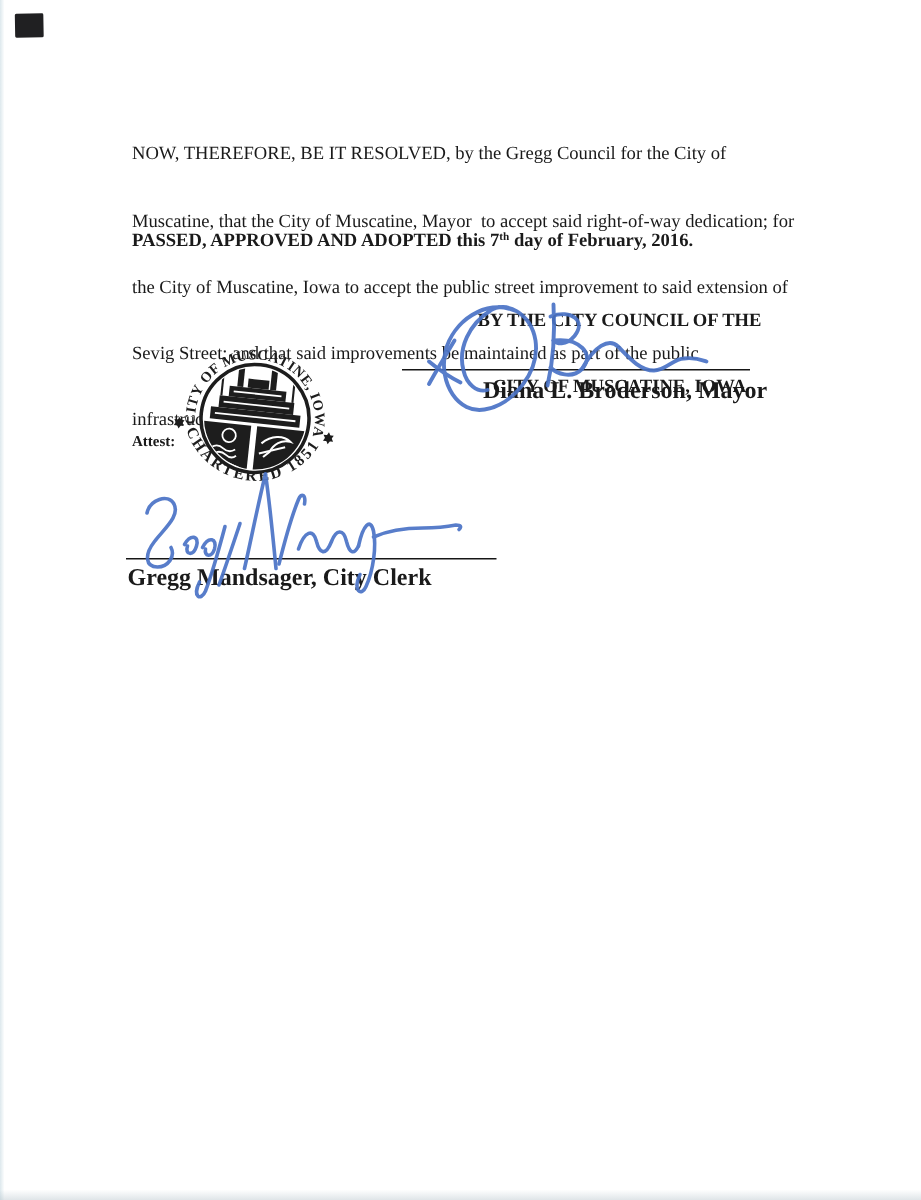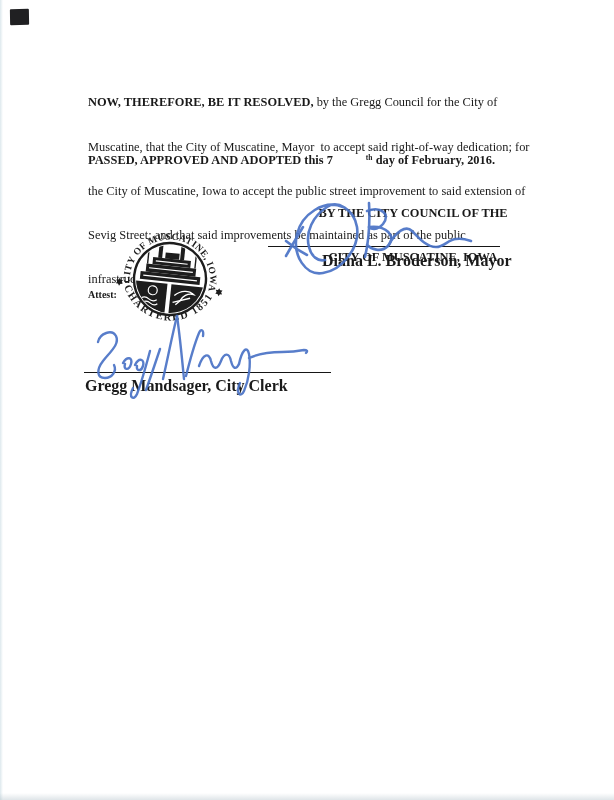--- a/index.html
+++ b/index.html
@@ -20,26 +20,26 @@
     background:linear-gradient(to top, rgba(175,190,198,.40), rgba(175,190,198,0));
   }
   .scan-mark{
     position:absolute;left:10px;top:9px;width:19px;height:16px;
     background:#202022;border-radius:1px;transform:rotate(-1deg);
   }
   .para{
     position:absolute;left:88px;top:66px;
     font-size:12.4px;line-height:14.7px;white-space:pre;
   }
-  .para b{font-weight:bold;}
+  .para b{font-weight:normal;}
   .passed{
     position:absolute;left:88px;top:153px;
     font-size:12.4px;font-weight:bold;white-space:pre;
   }
-  .passed sup{font-size:7.5px;vertical-align:4px;padding-left:33px;}
+  .passed sup{font-size:7.5px;vertical-align:4px;}
   .council{
     position:absolute;left:300px;top:177px;width:226px;
     text-align:center;font-size:12.4px;font-weight:bold;line-height:14.6px;
     white-space:pre;
   }
   .sig-line{position:absolute;border-top:1.6px solid #161616;}
   .mayor-line{left:268px;top:246px;width:232px;}
   .clerk-line{left:84px;top:372px;width:247px;}
   .name{position:absolute;font-size:16px;font-weight:bold;white-space:pre;}
   .mayor-name{left:322px;top:252px;}

